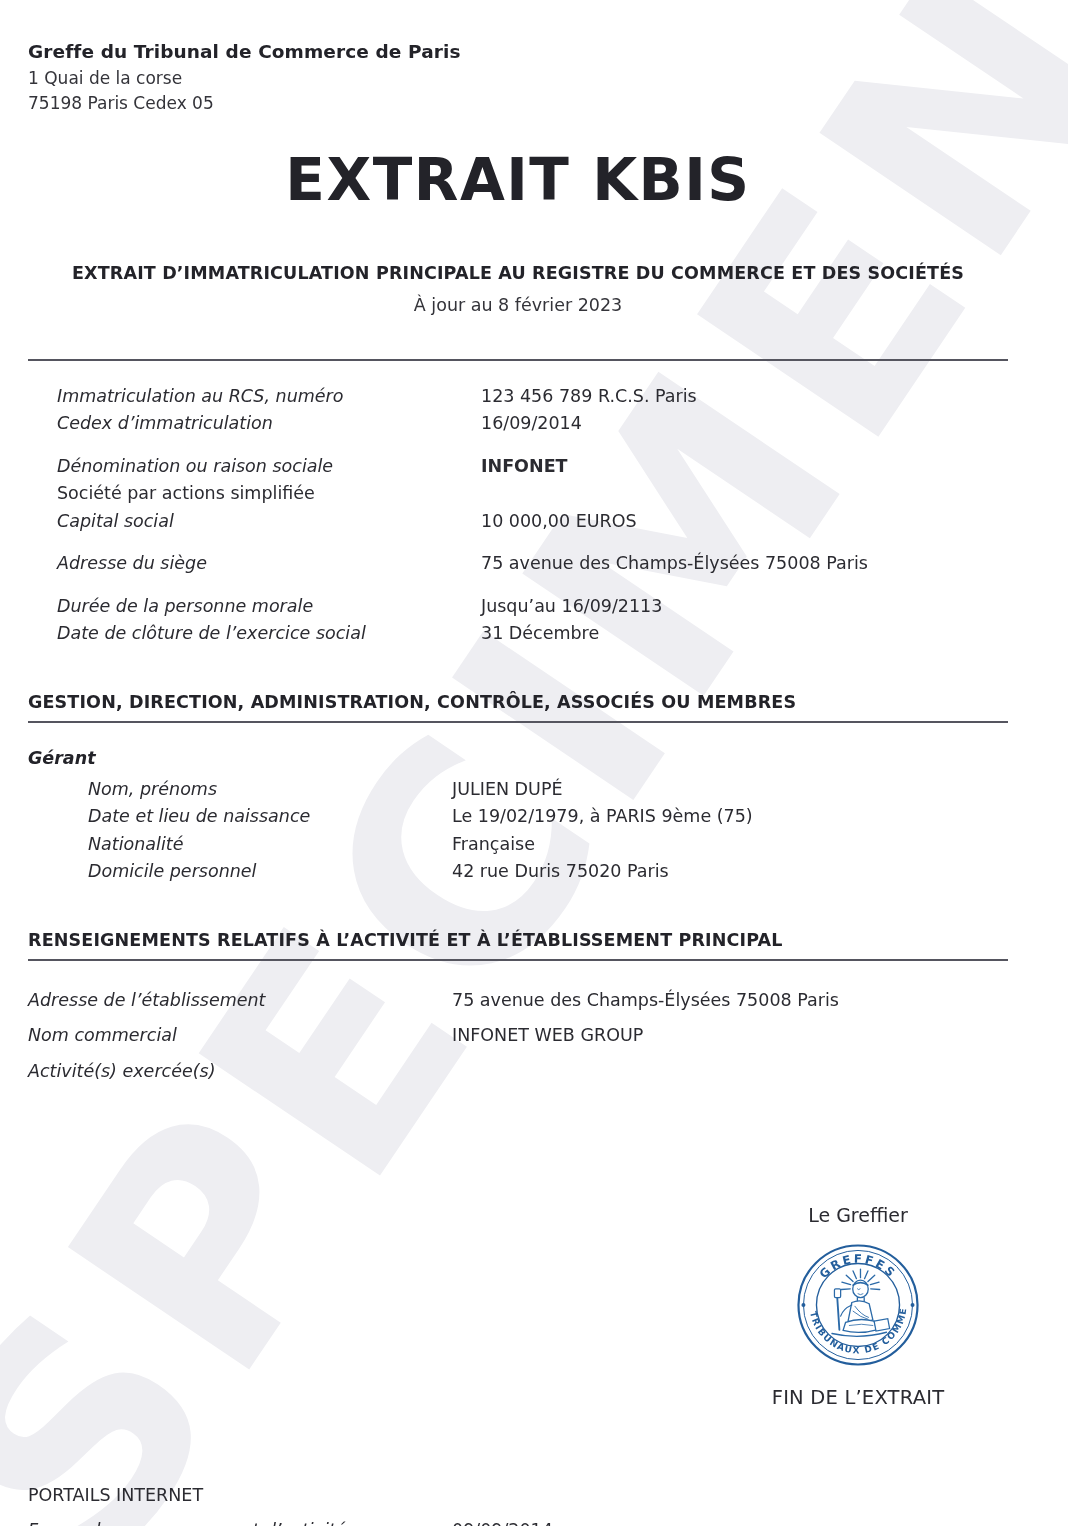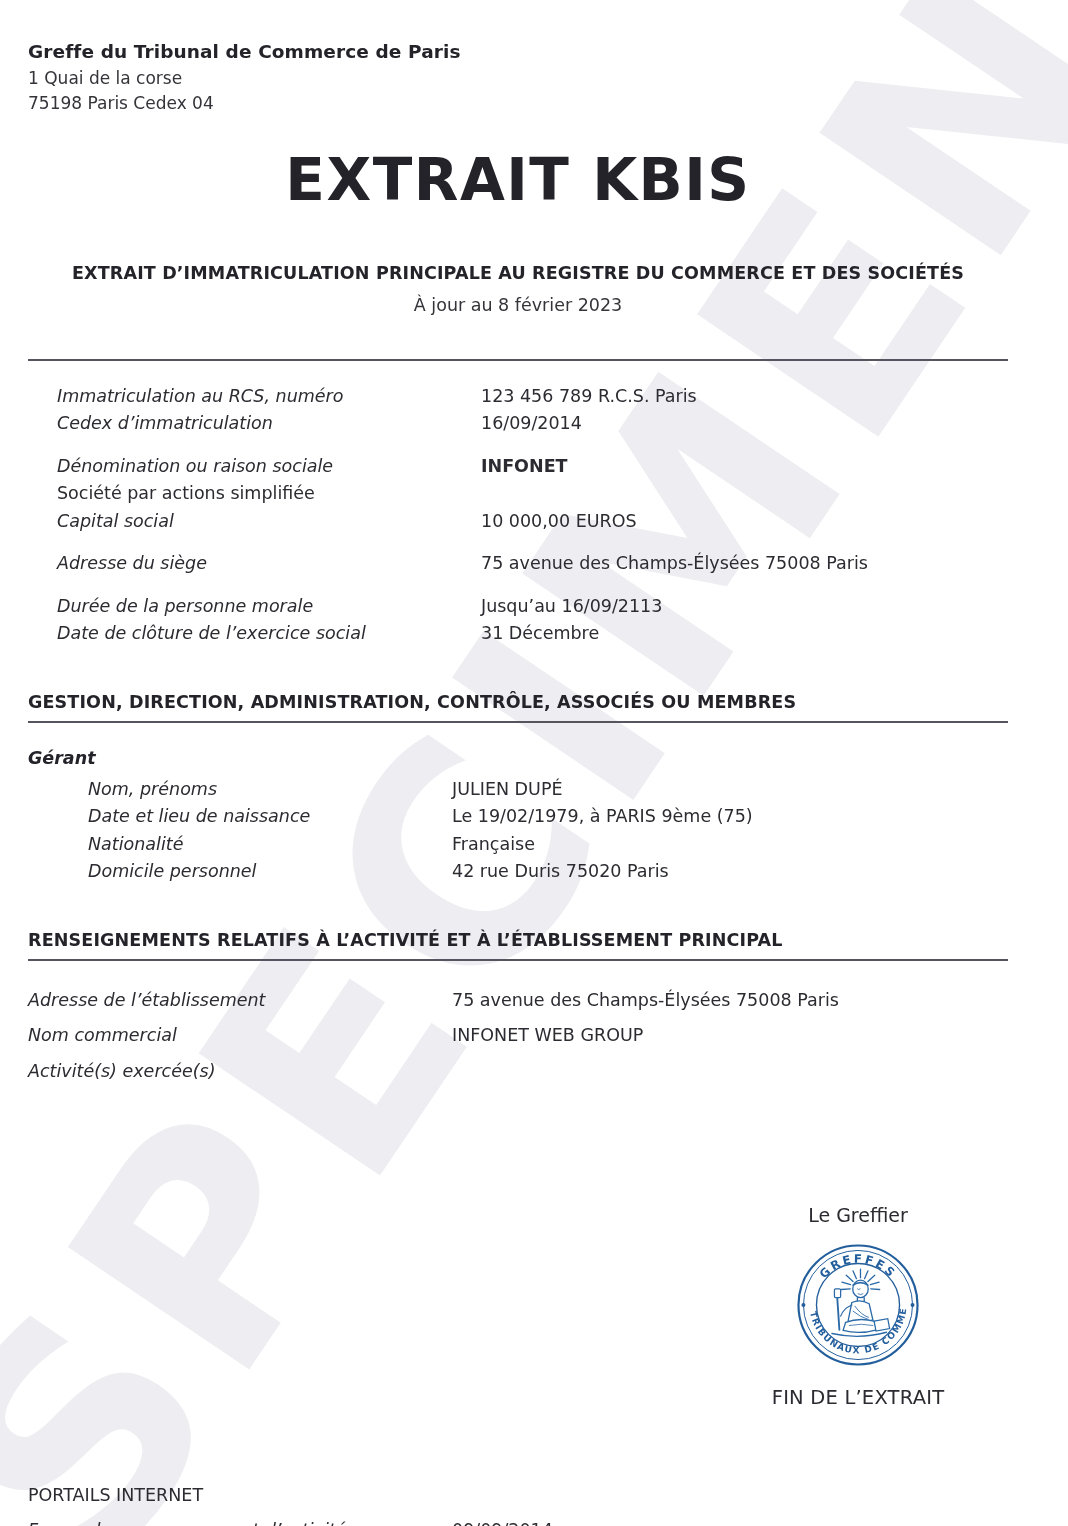--- a/index.html
+++ b/index.html
@@ -174,21 +174,21 @@
 
 <div class="page">
 
   <div class="watermark">SPECIMEN</div>
 
   <div class="content">
 
     <div>
       <div class="greffe-title">Greffe du Tribunal de Commerce de Paris</div>
       <div class="greffe-line">1 Quai de la corse</div>
-      <div class="greffe-line">75198 Paris Cedex 04</div>
+      <div class="greffe-line">75198 Paris Cedex 05</div>
     </div>
 
     <div class="doc-title">EXTRAIT KBIS</div>
     <div class="doc-subtitle">EXTRAIT D’IMMATRICULATION PRINCIPALE AU REGISTRE DU COMMERCE ET DES SOCIÉTÉS</div>
     <div class="doc-date">À jour au 8 février 2023</div>
 
     <div class="section">
       <div class="section-rule"></div>
       <div class="rows">
 

